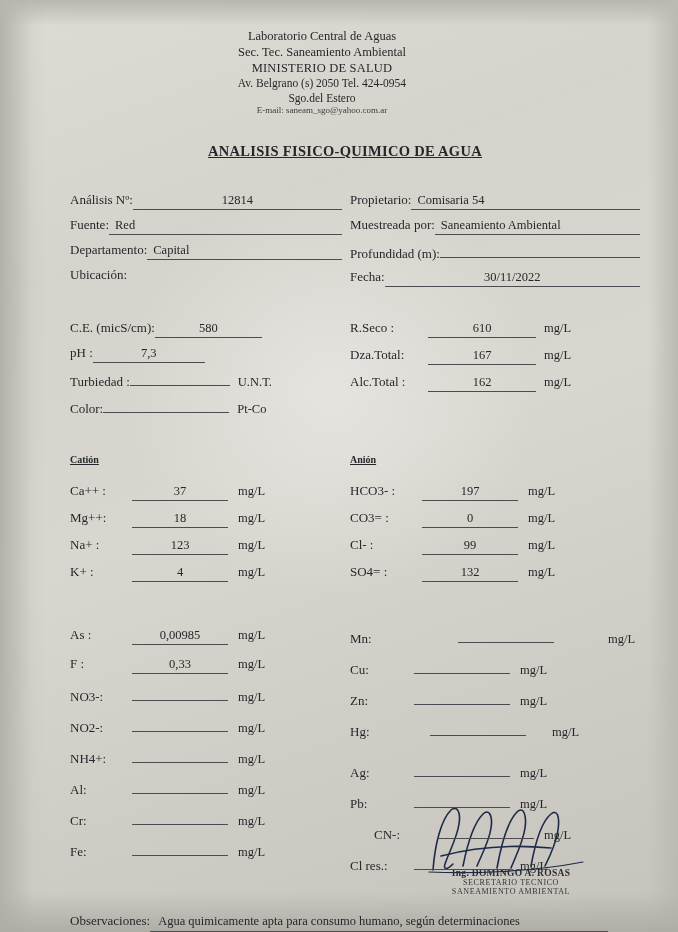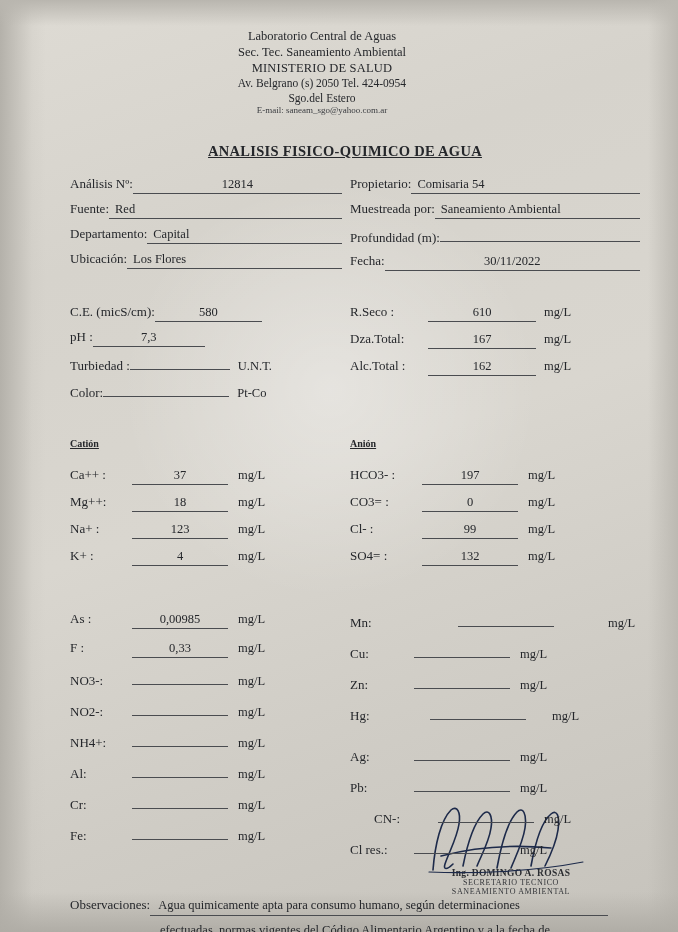--- a/index.html
+++ b/index.html
@@ -85,21 +85,21 @@
     font-weight: bold;
     letter-spacing: .3px;
     text-decoration: underline;
     margin-top: 26px;
     margin-left: 12px;
   }
 
   
   .cols {
     display: flex;
-    margin-top: 16px;
+    margin-top: 32px;
     padding-left: 70px;
     padding-right: 30px;
   }
   .col-left { width: 272px; }
   .col-right { width: 290px; margin-left: 8px; }
 
   .row {
     display: flex;
     align-items: baseline;
     font-size: 13px;
@@ -228,21 +228,20 @@
         <div class="row">
           <span class="lbl">Fuente:</span>
           <span class="val left">Red</span>
         </div>
         <div class="row">
           <span class="lbl">Departamento:</span>
           <span class="val left">Capital</span>
         </div>
         <div class="row">
           <span class="lbl">Ubicación:</span>
-          <span class="val left">Los Flores</span>
         </div>
       </div>
       <div class="col-right">
         <div class="row">
           <span class="lbl">Propietario:</span>
           <span class="val left">Comisaria 54</span>
         </div>
         <div class="row">
           <span class="lbl">Muestreada por:</span>
           <span class="val left">Saneamiento Ambiental</span>

